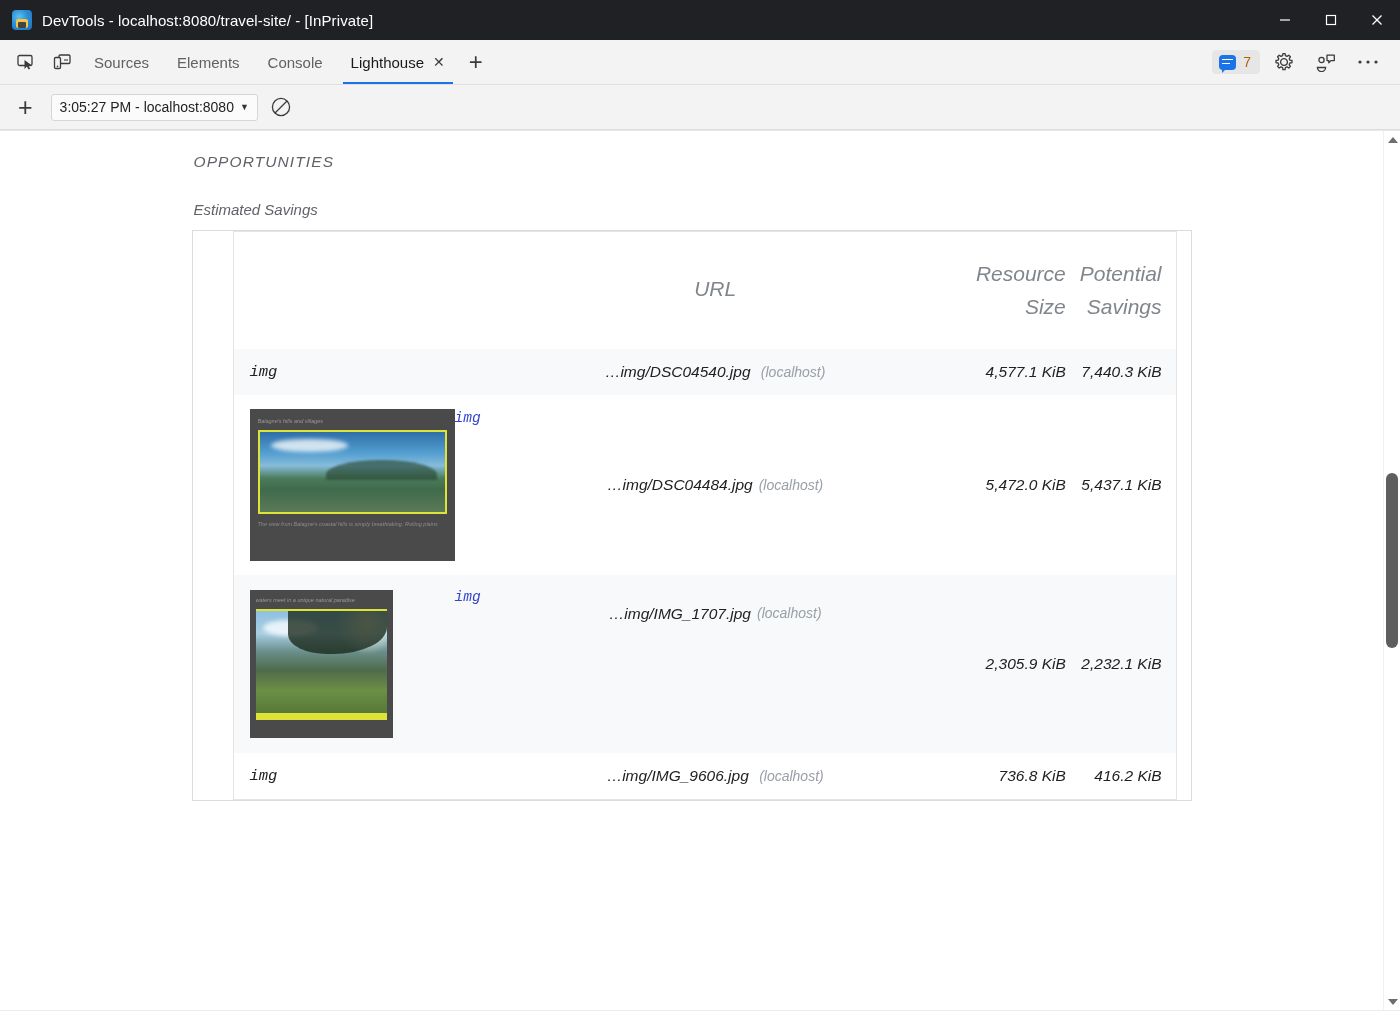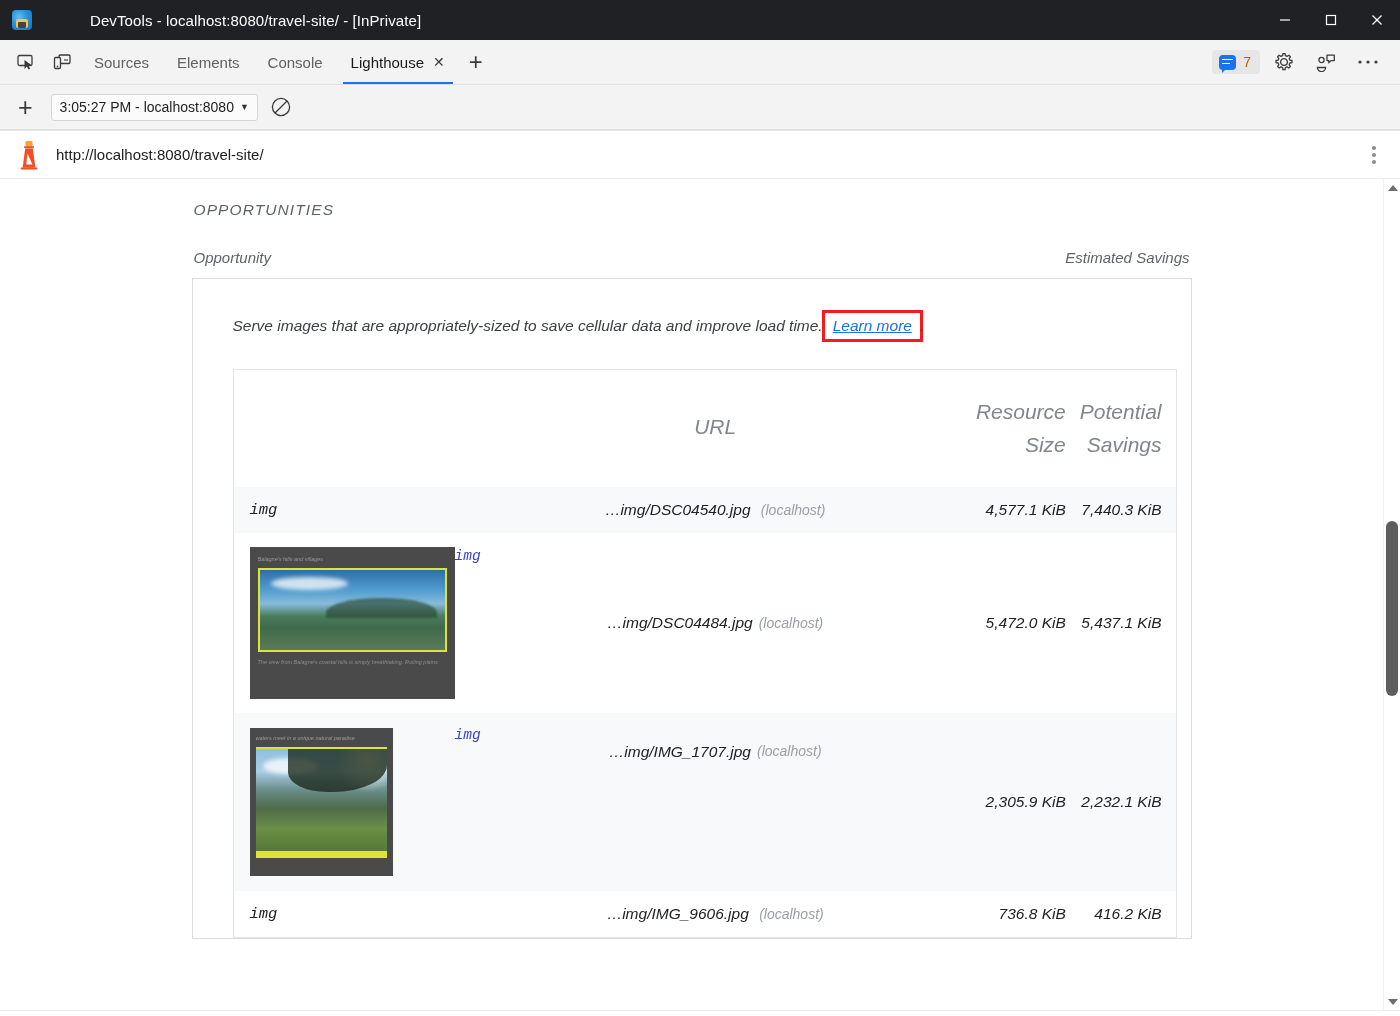--- a/index.html
+++ b/index.html
@@ -15,21 +15,20 @@
     background: #ffffff;
     display: flex; flex-direction: column;
   }
 
   
   .titlebar {
     height: 40px;
     background: #202124;
     display: flex; align-items: center;
     flex: 0 0 auto;
-    gap: 48px;
   }
   .titlebar-icon {
     width: 20px; height: 20px;
     margin-left: 12px; margin-right: 10px;
     border-radius: 4px;
     background: radial-gradient(circle at 35% 35%, #5ec2f0 0%, #2b8fd6 45%, #1d6fc0 100%);
     position: relative; flex: 0 0 auto;
   }
   .titlebar-icon::after {
     content: "";
@@ -449,57 +448,34 @@
     <div class="clear-btn">
       <svg width="22" height="22" viewBox="0 0 22 22">
         <circle cx="11" cy="11" r="8.6" fill="none" stroke="currentColor" stroke-width="1.3"></circle>
         <line x1="5" y1="17" x2="17" y2="5" stroke="currentColor" stroke-width="1.3"></line>
       </svg>
     </div>
   </div>
 
   <div class="report-wrap">
 
-    <div class="report-url-bar">
-      <svg class="lh-icon" viewBox="0 0 26 30">
-        <rect x="9.5" y="1" width="7" height="5.2" rx="1" fill="#f5a623"></rect>
-        <rect x="8.2" y="6.2" width="9.6" height="2" fill="#ef4b2b"></rect>
-        <path d="M9.2 8.4h7.6l2.6 19.4H6.6z" fill="#f04e23"></path>
-        <path d="M11.3 13.2l5.2 11.4h-6.2z" fill="#ffffff"></path>
-        <rect x="4.6" y="27.6" width="16.8" height="1.8" rx="0.7" fill="#f04e23"></rect>
-      </svg>
-      <div class="report-url">http://localhost:8080/travel-site/</div>
-      <div class="kebab">
-        <span></span>
-          <span></span>
-          <span></span>
-      </div>
-    </div>
 
     <div class="report-body">
       <div class="report-scroll">
         <div class="report-inner">
 
           <div class="section-title">OPPORTUNITIES</div>
 
           <div class="table-head-row">
-            <div class="left">Opportunity</div>
             <div>Estimated Savings</div>
           </div>
 
           <div class="opp-card">
 
 
-            <div class="opp-desc">
-              <span>Serve images that are appropriately-sized to save cellular data and improve load time.</span>
-              <span class="learn-more-wrap hl-box">
-                <a href="#">Learn more</a>
-              </span>
-              <span>.</span>
-            </div>
 
             <table class="detail-table">
               <thead class="dt-head">
                 <tr>
                   <th class="td-thumb"></th>
                   <th class="th-url">URL</th>
                   <th class="th-num">
                     <span class="wrap2">
                       <span>Resource</span><br>
                       <span>Size</span>

